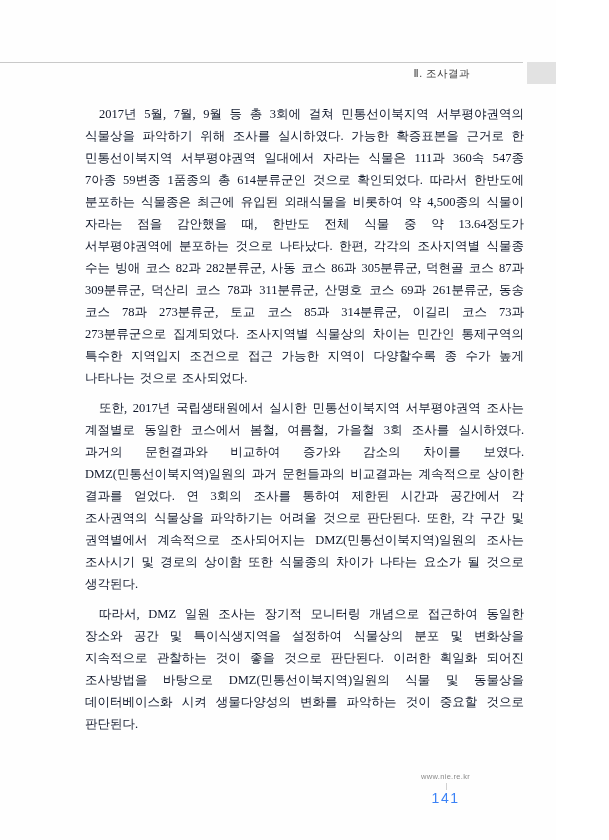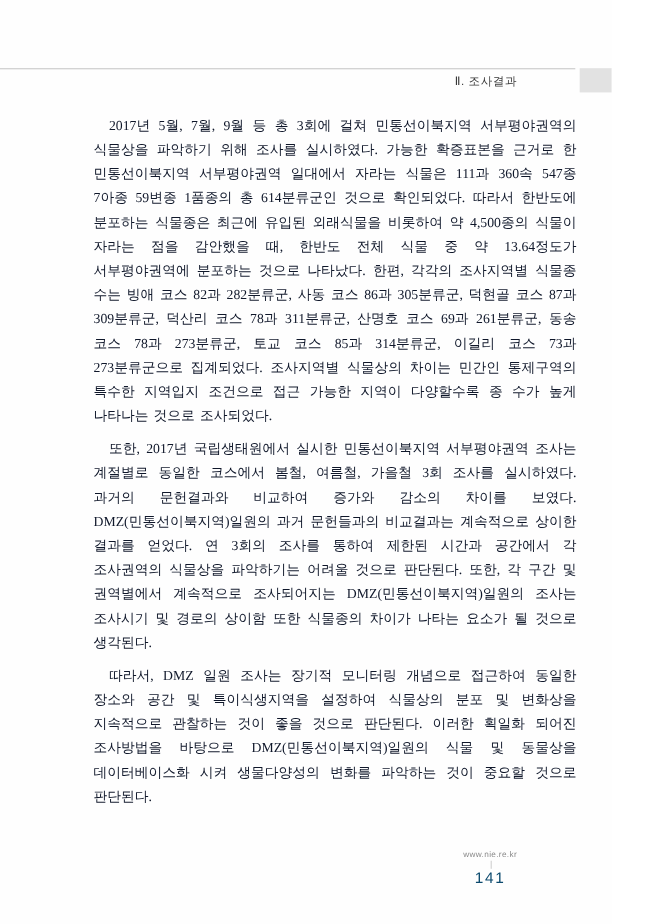--- a/index.html
+++ b/index.html
@@ -83,21 +83,21 @@
     letter-spacing: 0.3px;
   }
   .footer .sep {
     font-size: 8px;
     color: #bbbbbb;
     margin: 0 7px 0 9px;
   }
   .footer .pagenum {
     font-size: 14px;
     letter-spacing: 1.5px;
-    color: #0c4a6e;
+    color: #3b82f6;
     font-stretch: condensed;
   }
 </style>
 </head>
 <body>
 
 <div class="page">
 
   <div class="header">
     <div class="header-rule"></div>

